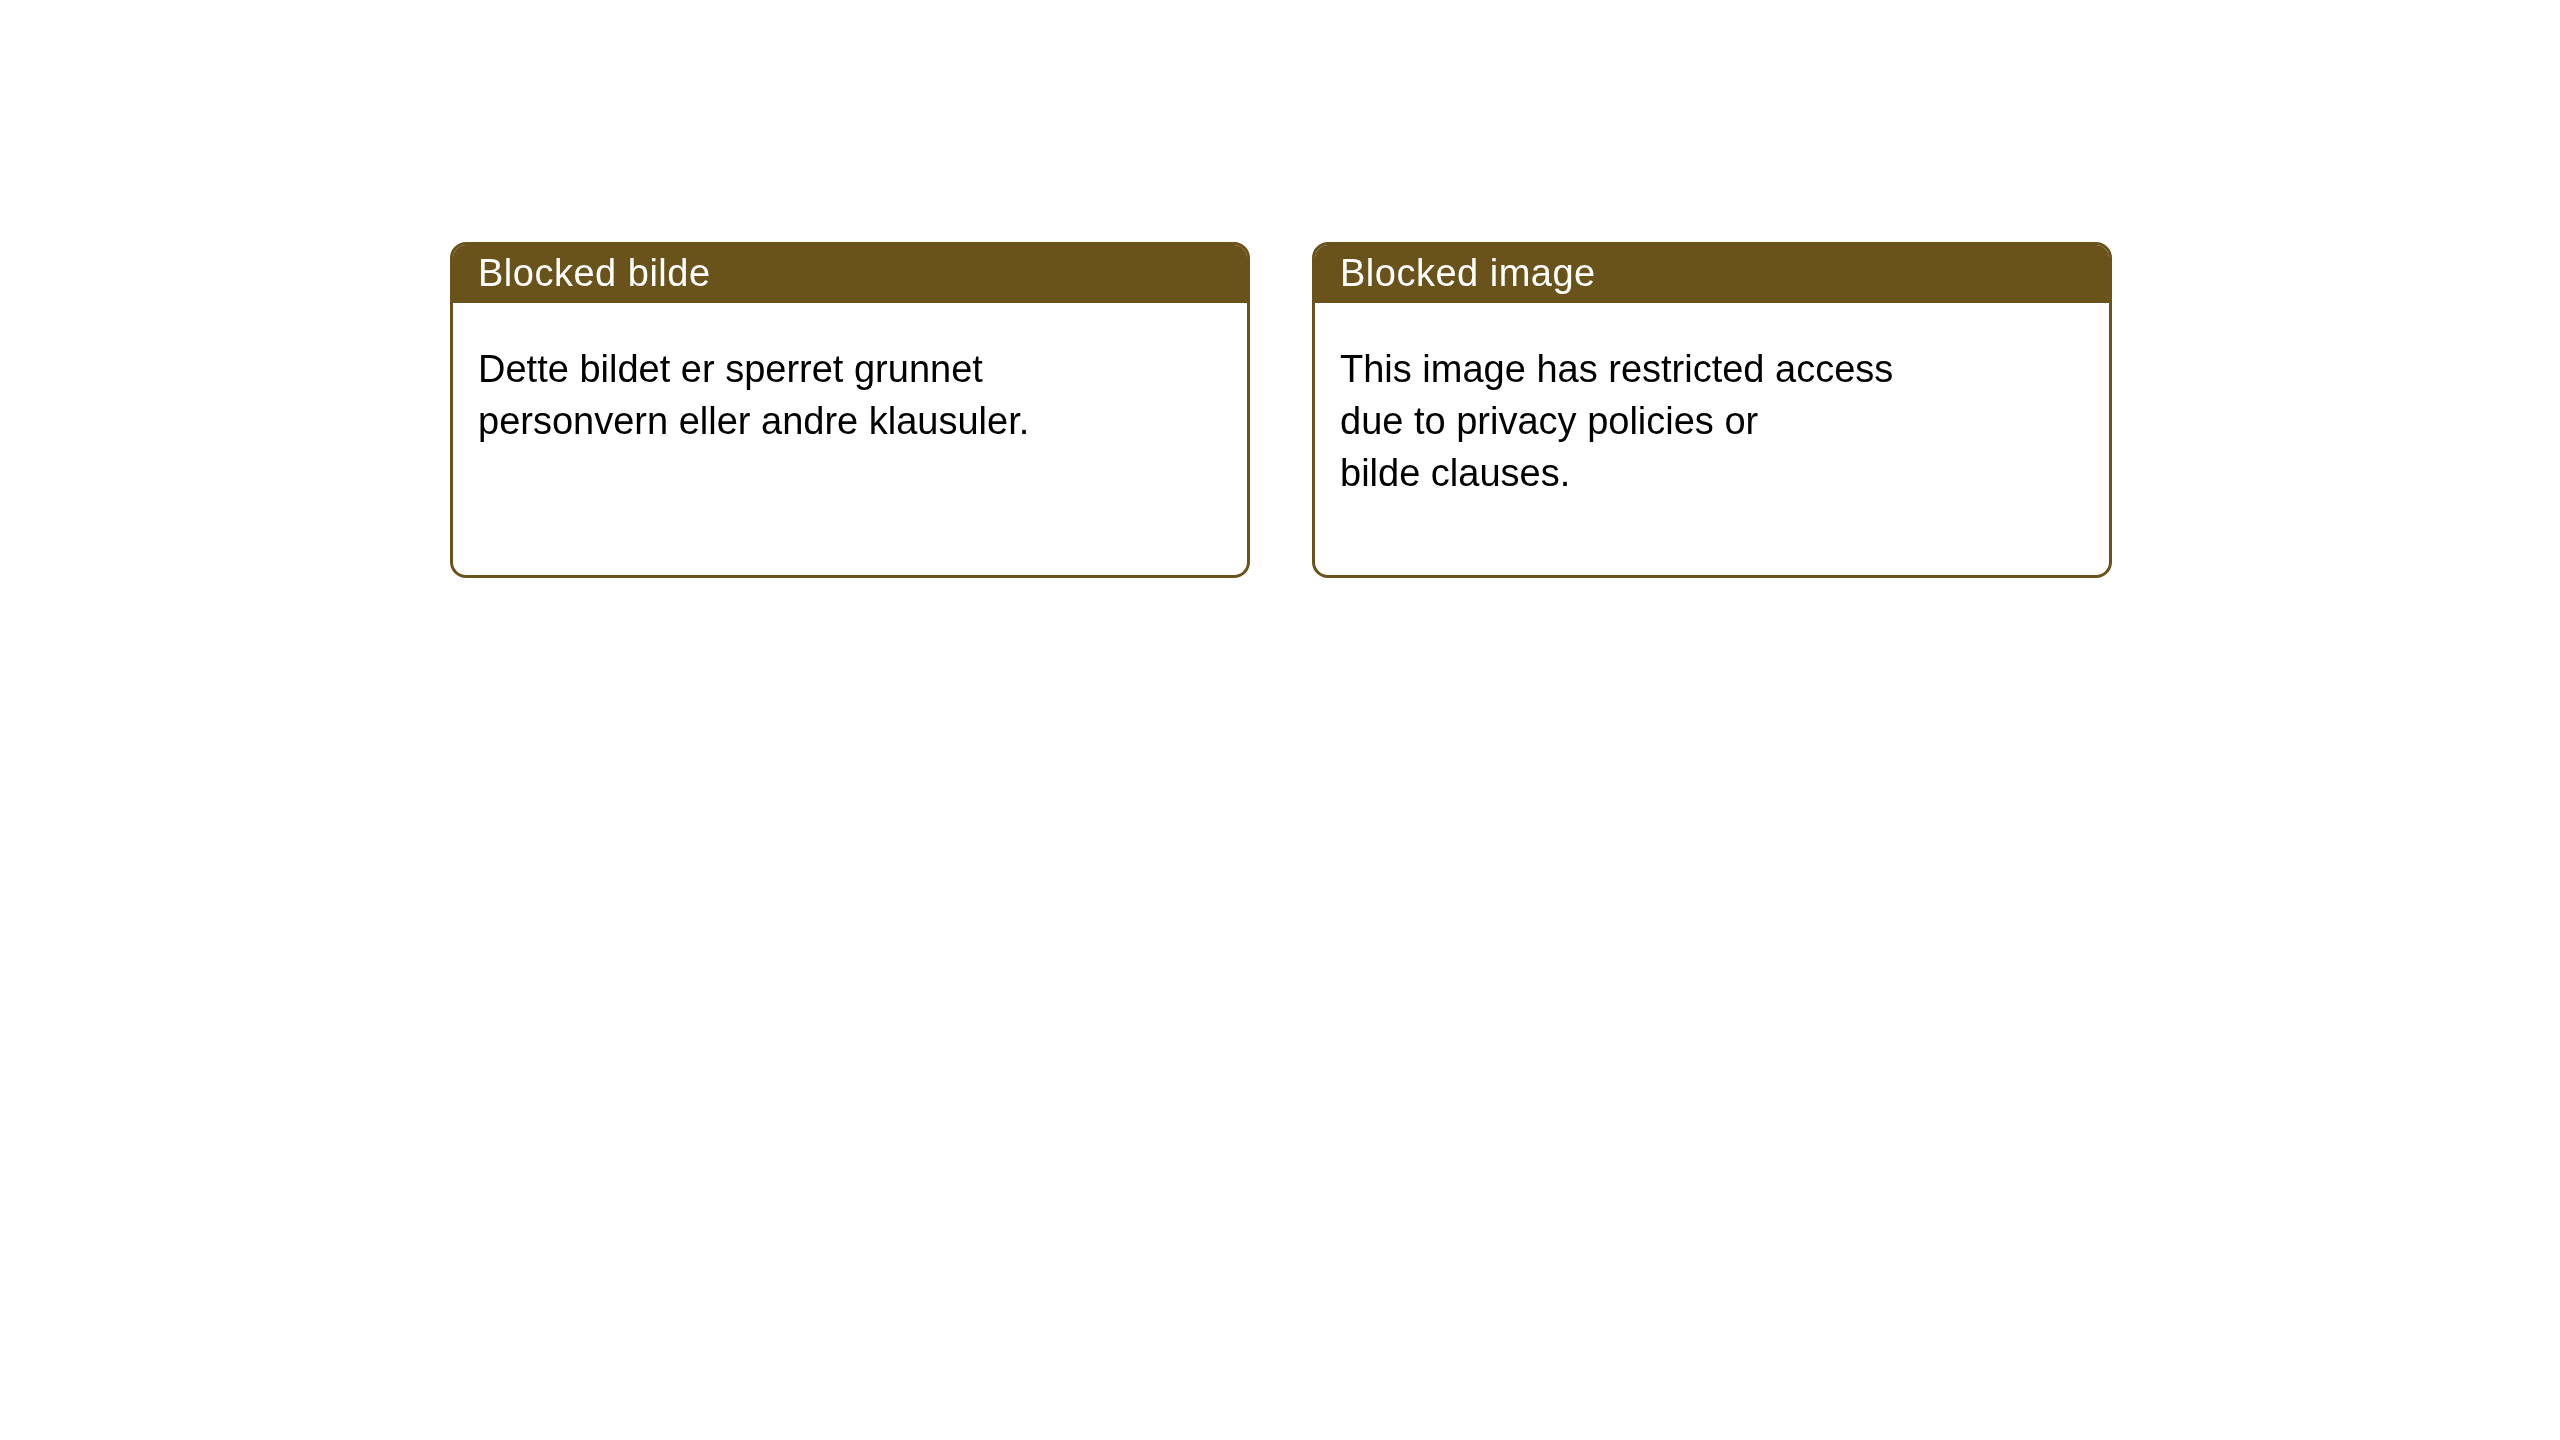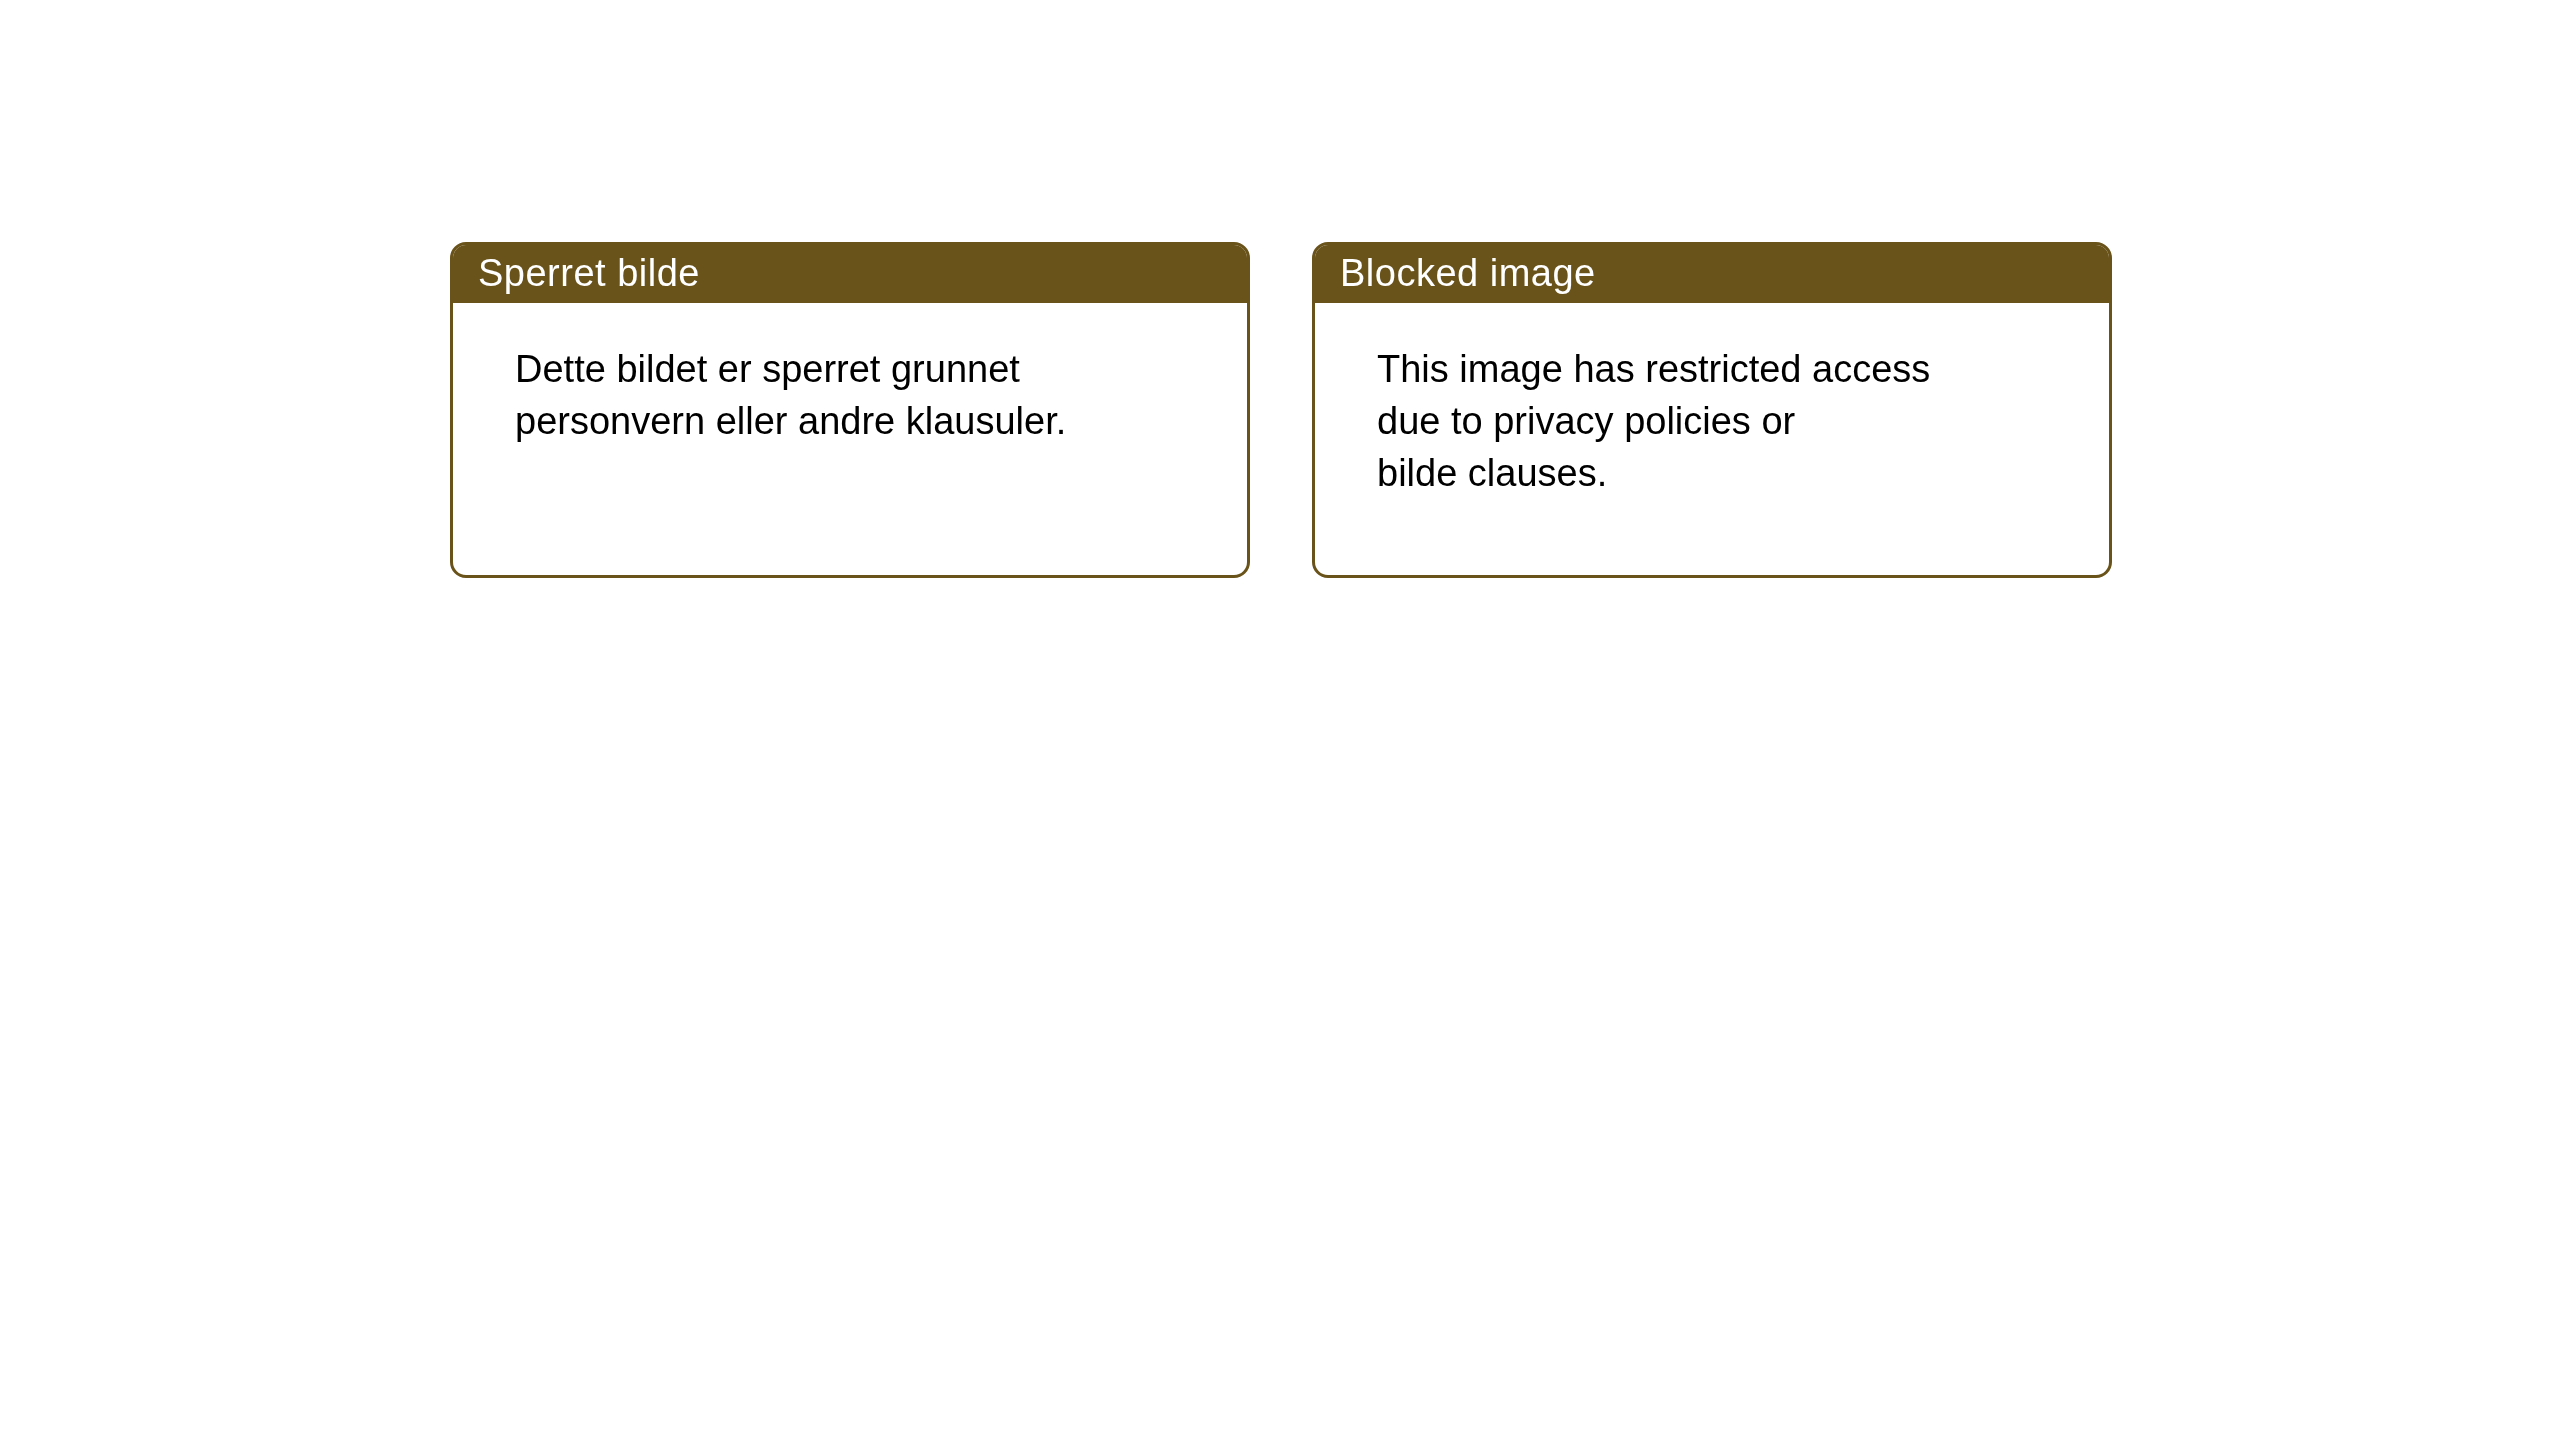--- a/index.html
+++ b/index.html
@@ -43,37 +43,36 @@
   }
   .card__title {
     color: var(--header-text);
     font-size: 38px;
     font-weight: 400;
     letter-spacing: 0.5px;
     white-space: nowrap;
   }
   .card__body {
     padding: 40px 25px 0 25px;
-    margin-left: 37px;
   }
   .card__message {
     color: var(--body-text);
     font-size: 38px;
     line-height: 52px;
     white-space: pre-line; 
   }
 </style>
 </head>
 <body>
 
 <main class="canvas">
 
   <section class="card card--left">
     <header class="card__header">
-      <span class="card__title">Sperret bilde</span>
+      <span class="card__title">Blocked bilde</span>
     </header>
     <div class="card__body">
       <p class="card__message">Dette bildet er sperret grunnet
 personvern eller andre klausuler.</p>
     </div>
   </section>
 
   <section class="card card--right">
     <header class="card__header">
       <span class="card__title">Blocked image</span>

